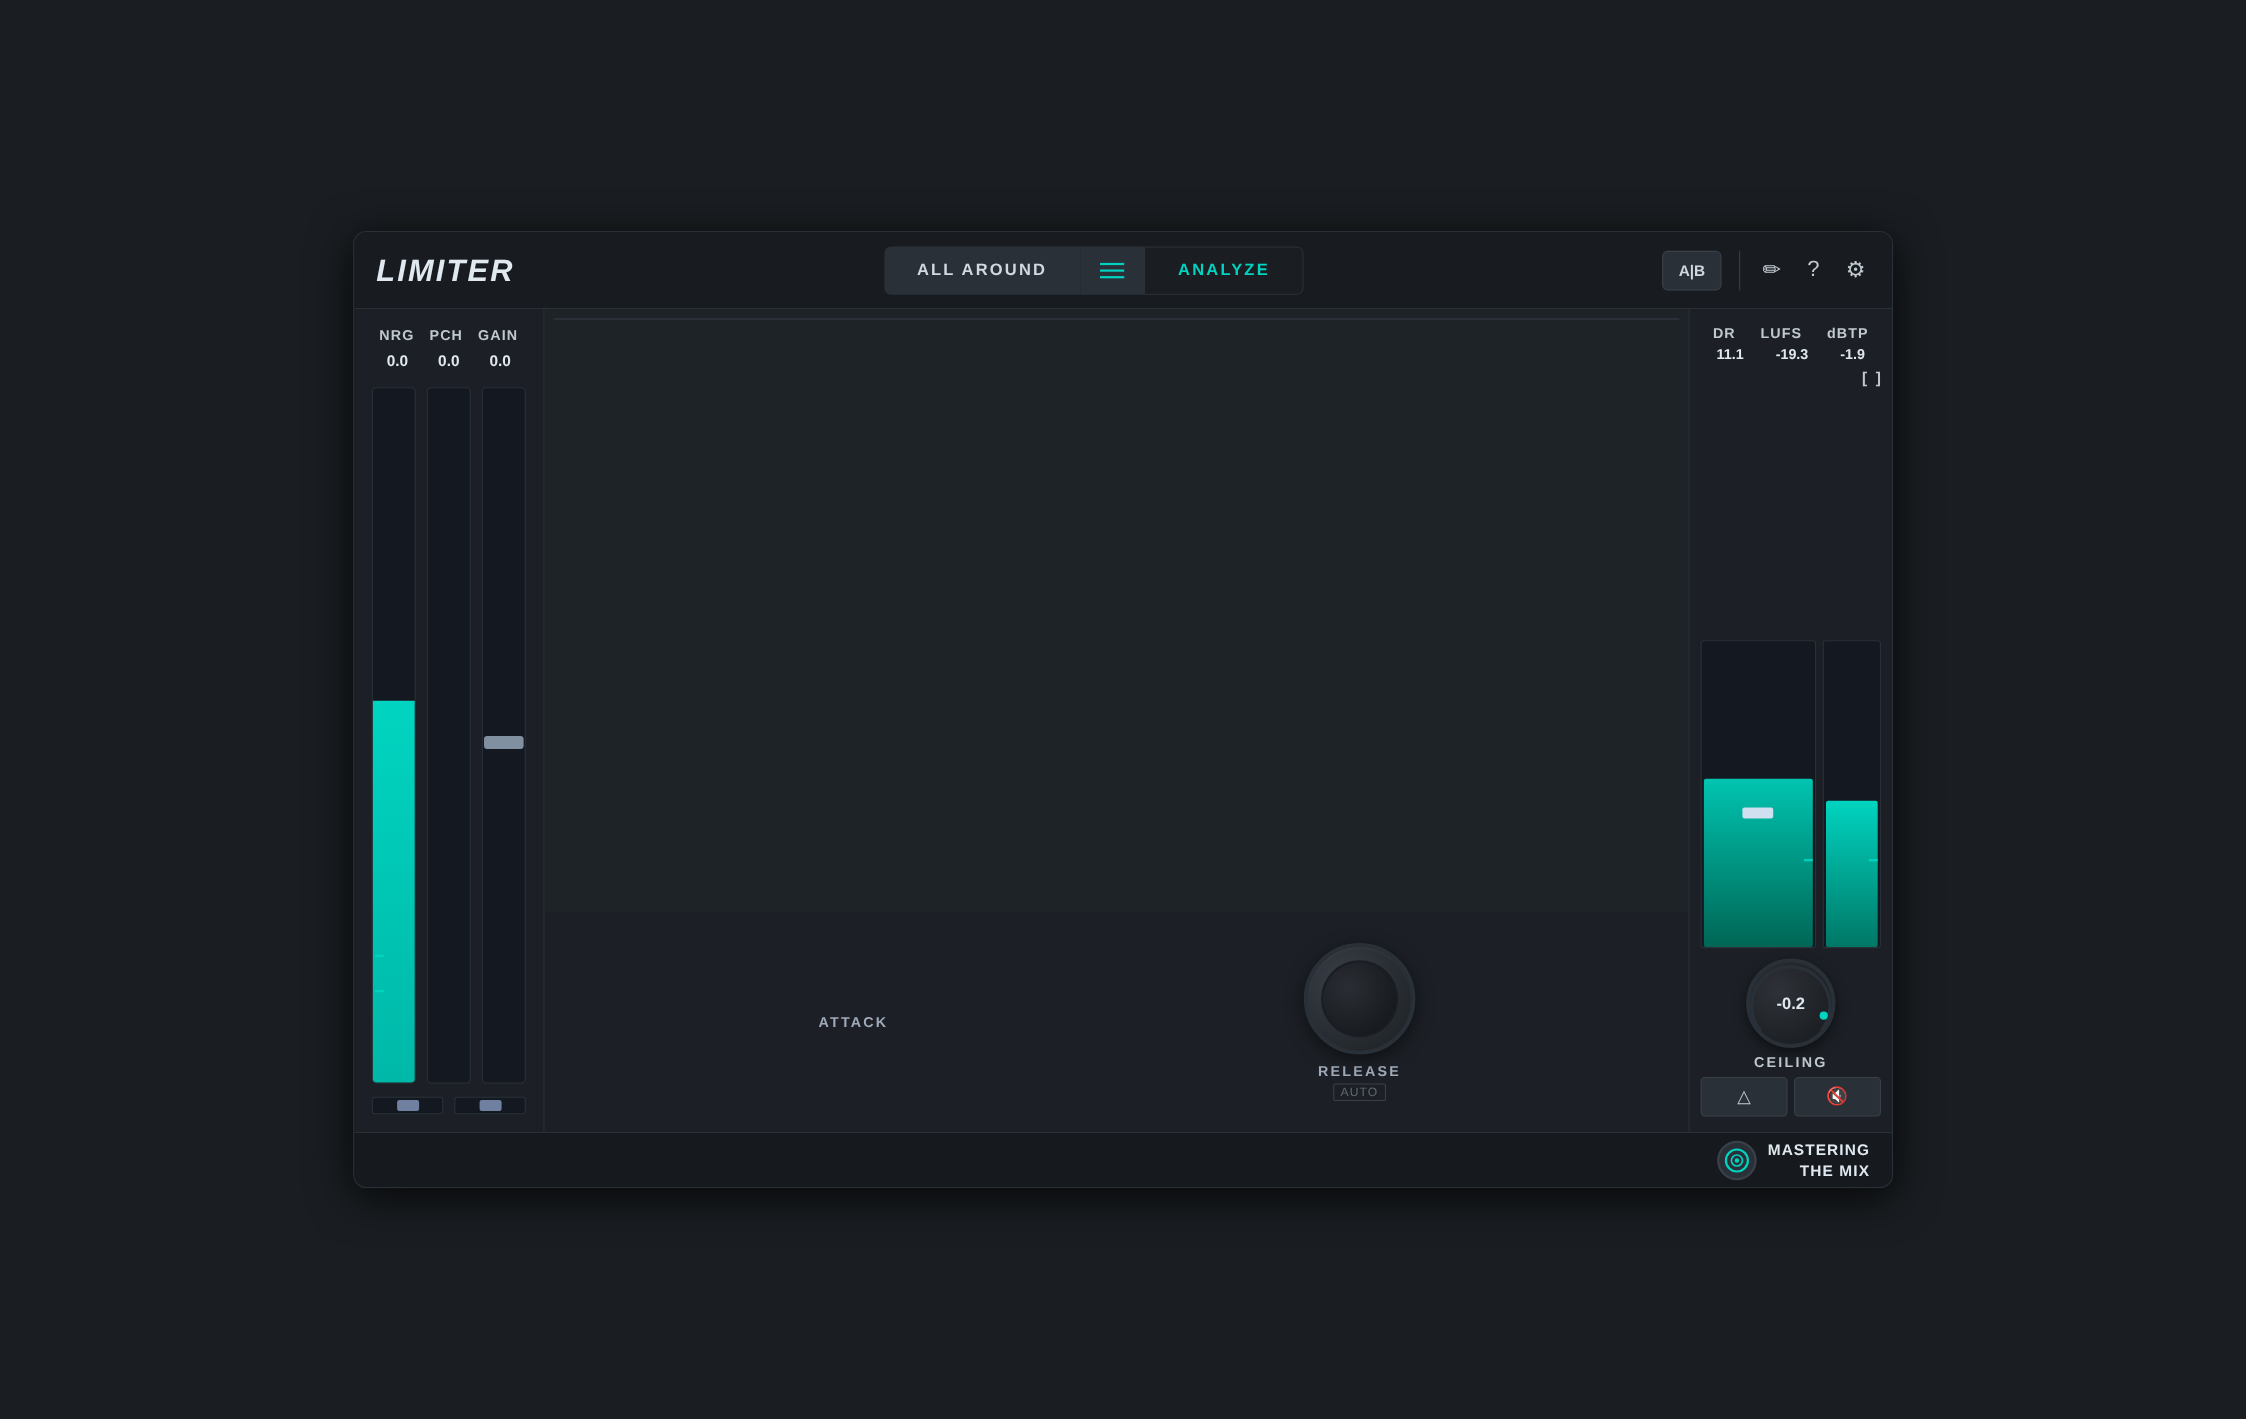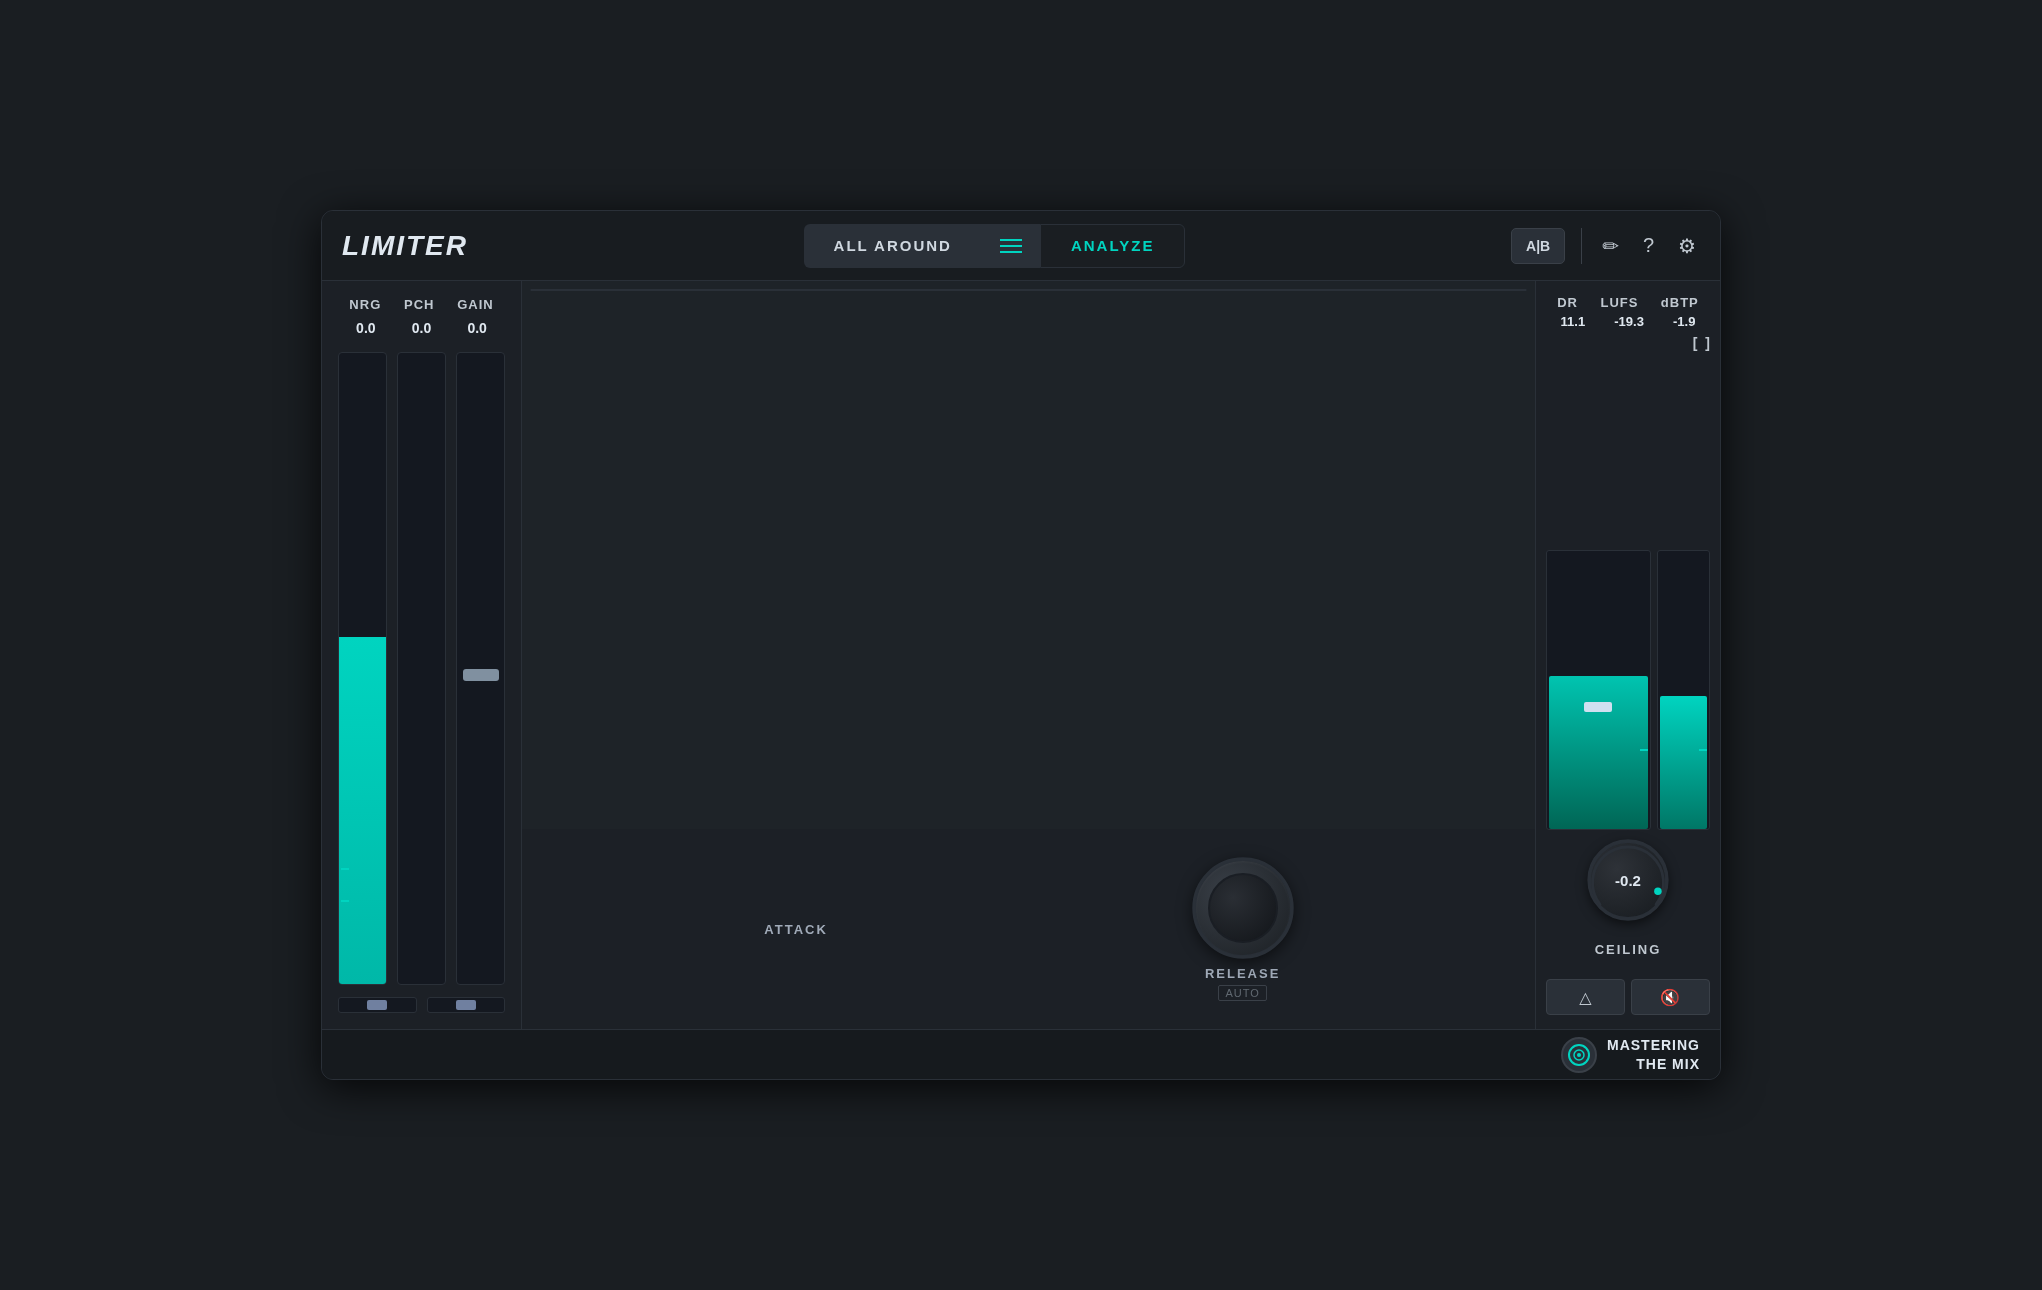--- a/index.html
+++ b/index.html
@@ -121,21 +121,21 @@
       padding: 4px;
     }
     
     .main-content {
       flex: 1;
       display: flex;
       overflow: hidden;
     }
     
     .left-panel {
-      width: 200px;
+      width: 173px;
       background: #1c2026;
       border-right: 1px solid #2a3038;
       padding: 16px;
       display: flex;
       flex-direction: column;
       flex-shrink: 0;
       text-align: center;
     }
     .meters-header {
       display: flex;
@@ -429,21 +429,21 @@
       right: 2px;
       background: linear-gradient(to top, #007766, #00d4c0);
       border-radius: 2px;
     }
     
     .ceiling-section {
       margin-top: 10px;
       display: flex;
       flex-direction: column;
       align-items: center;
-      gap: 22px;
+      gap: 6px;
     }
     .ceiling-knob {
       width: 80px;
       height: 80px;
       border-radius: 50%;
       background: radial-gradient(circle at 35% 35%, #2e3238, #161a1e);
       display: flex;
       align-items: center;
       justify-content: center;
       position: relative;

